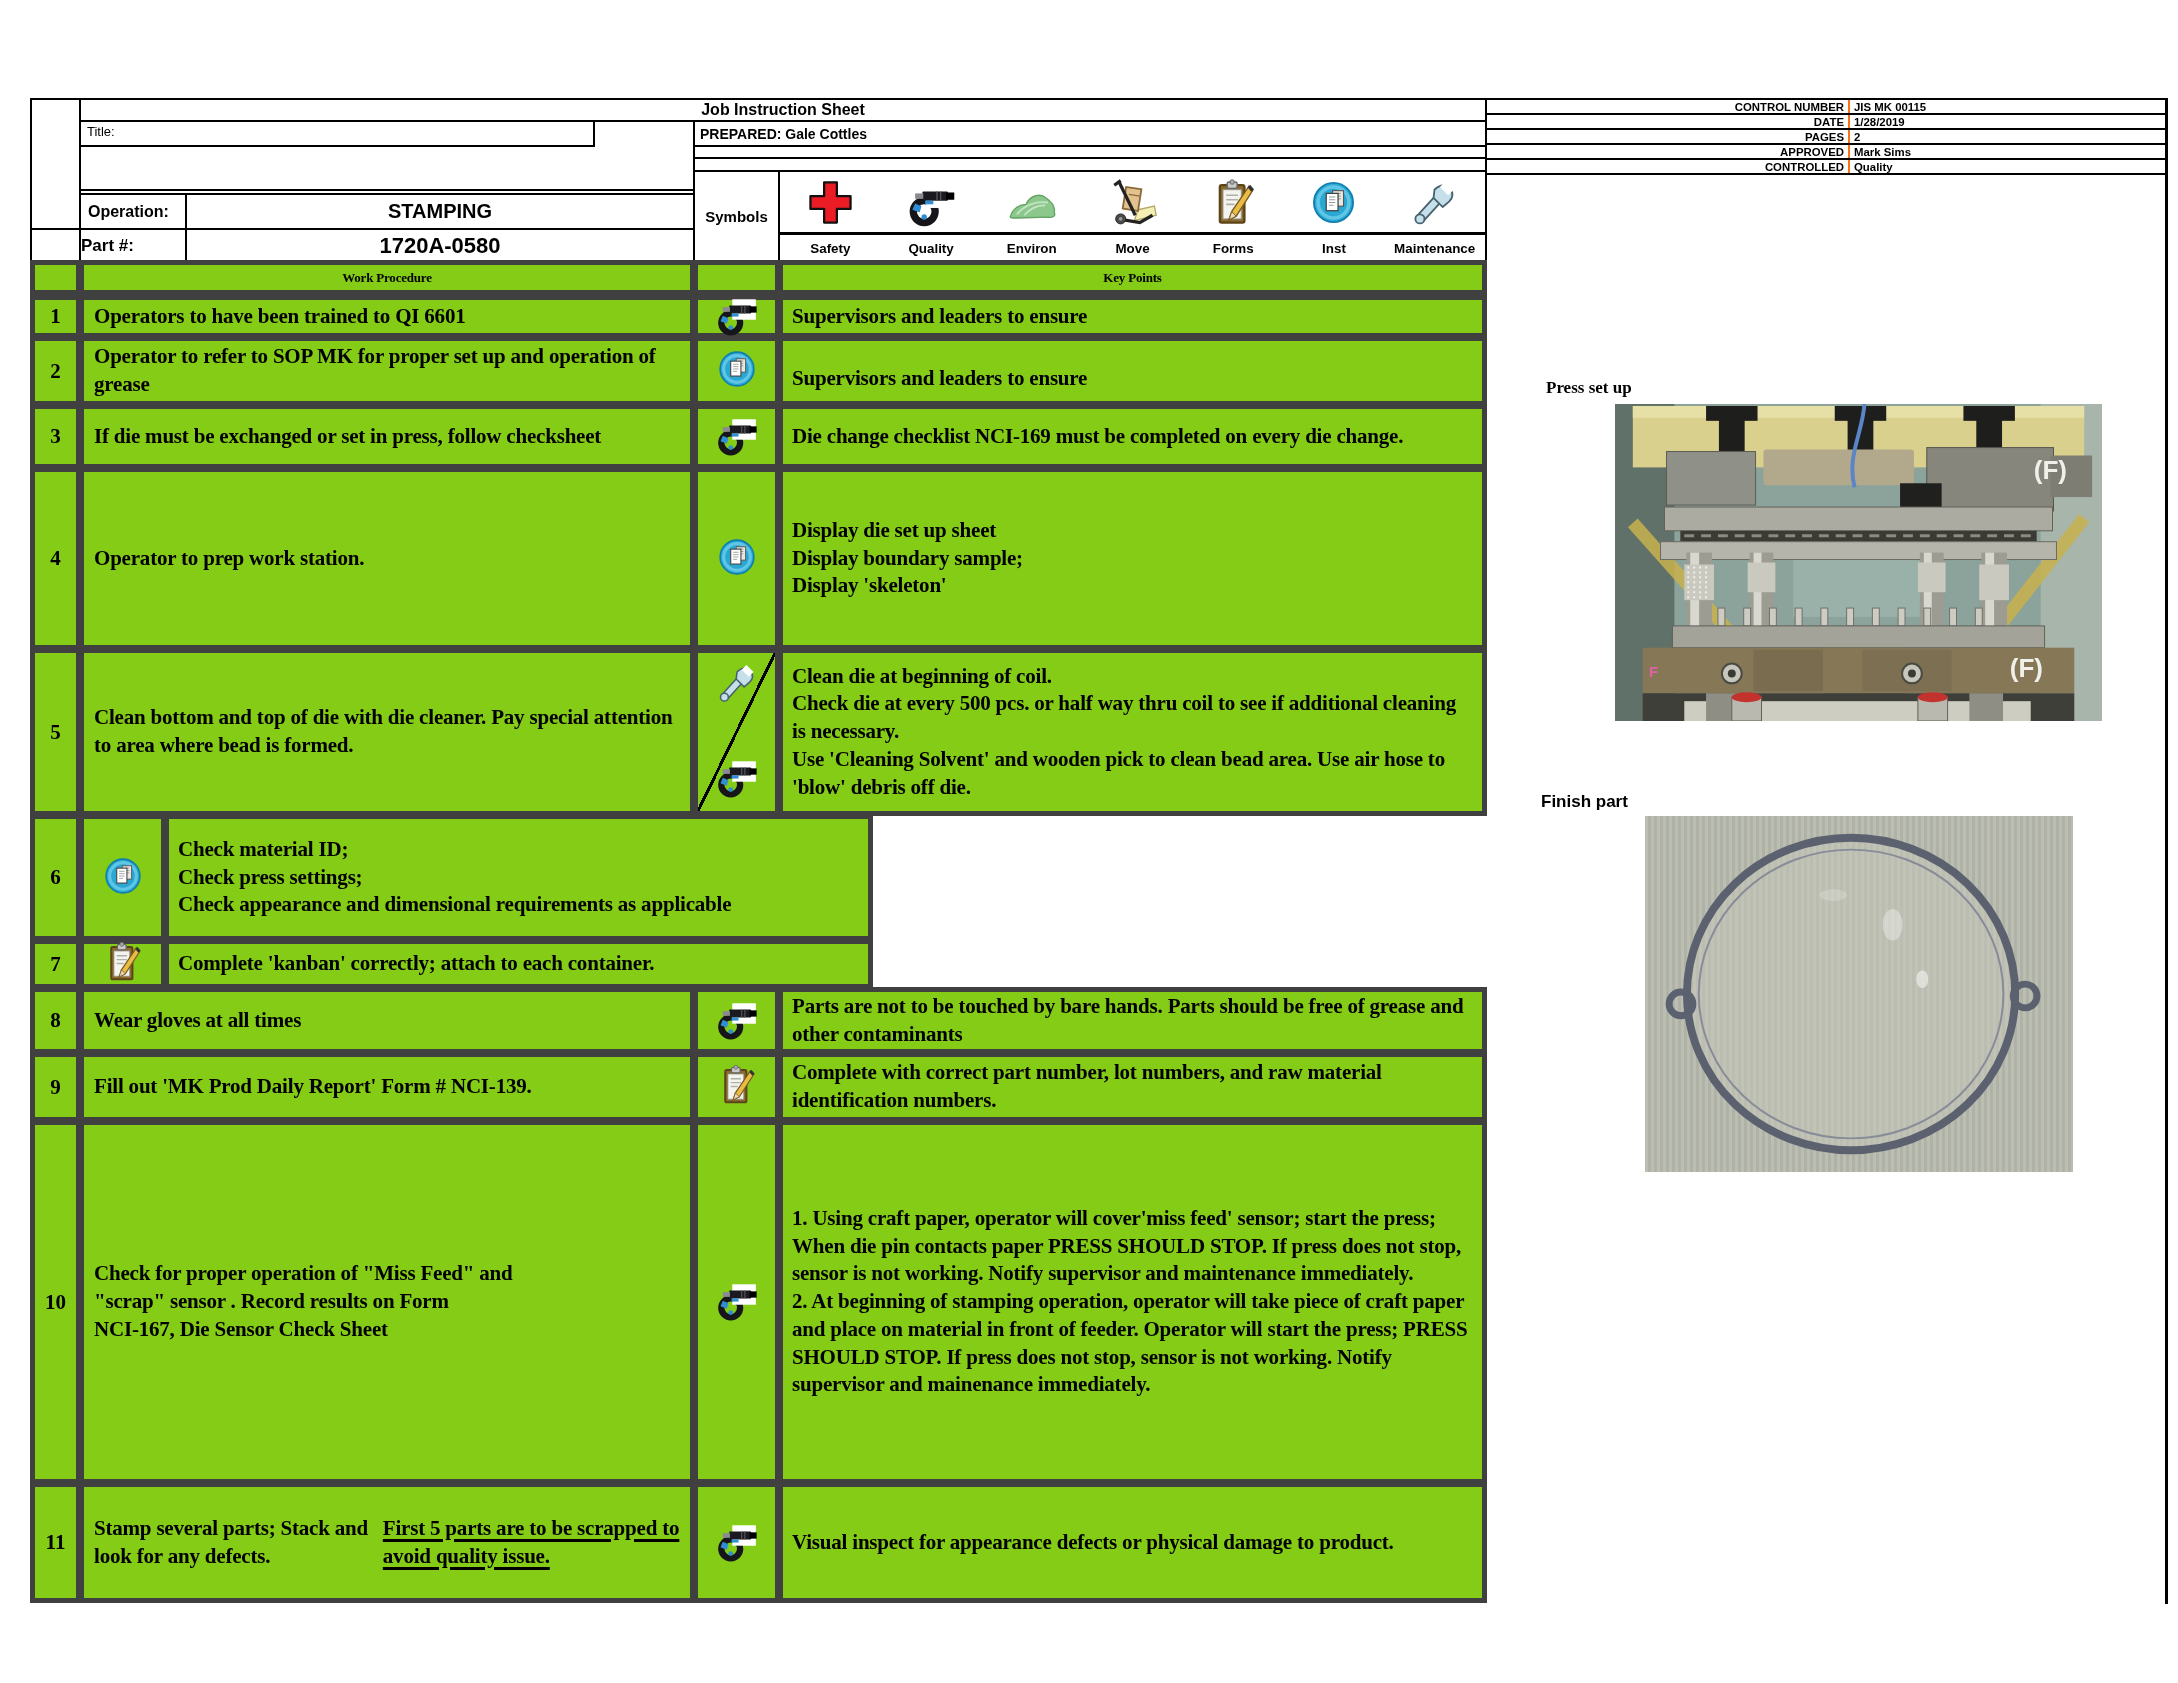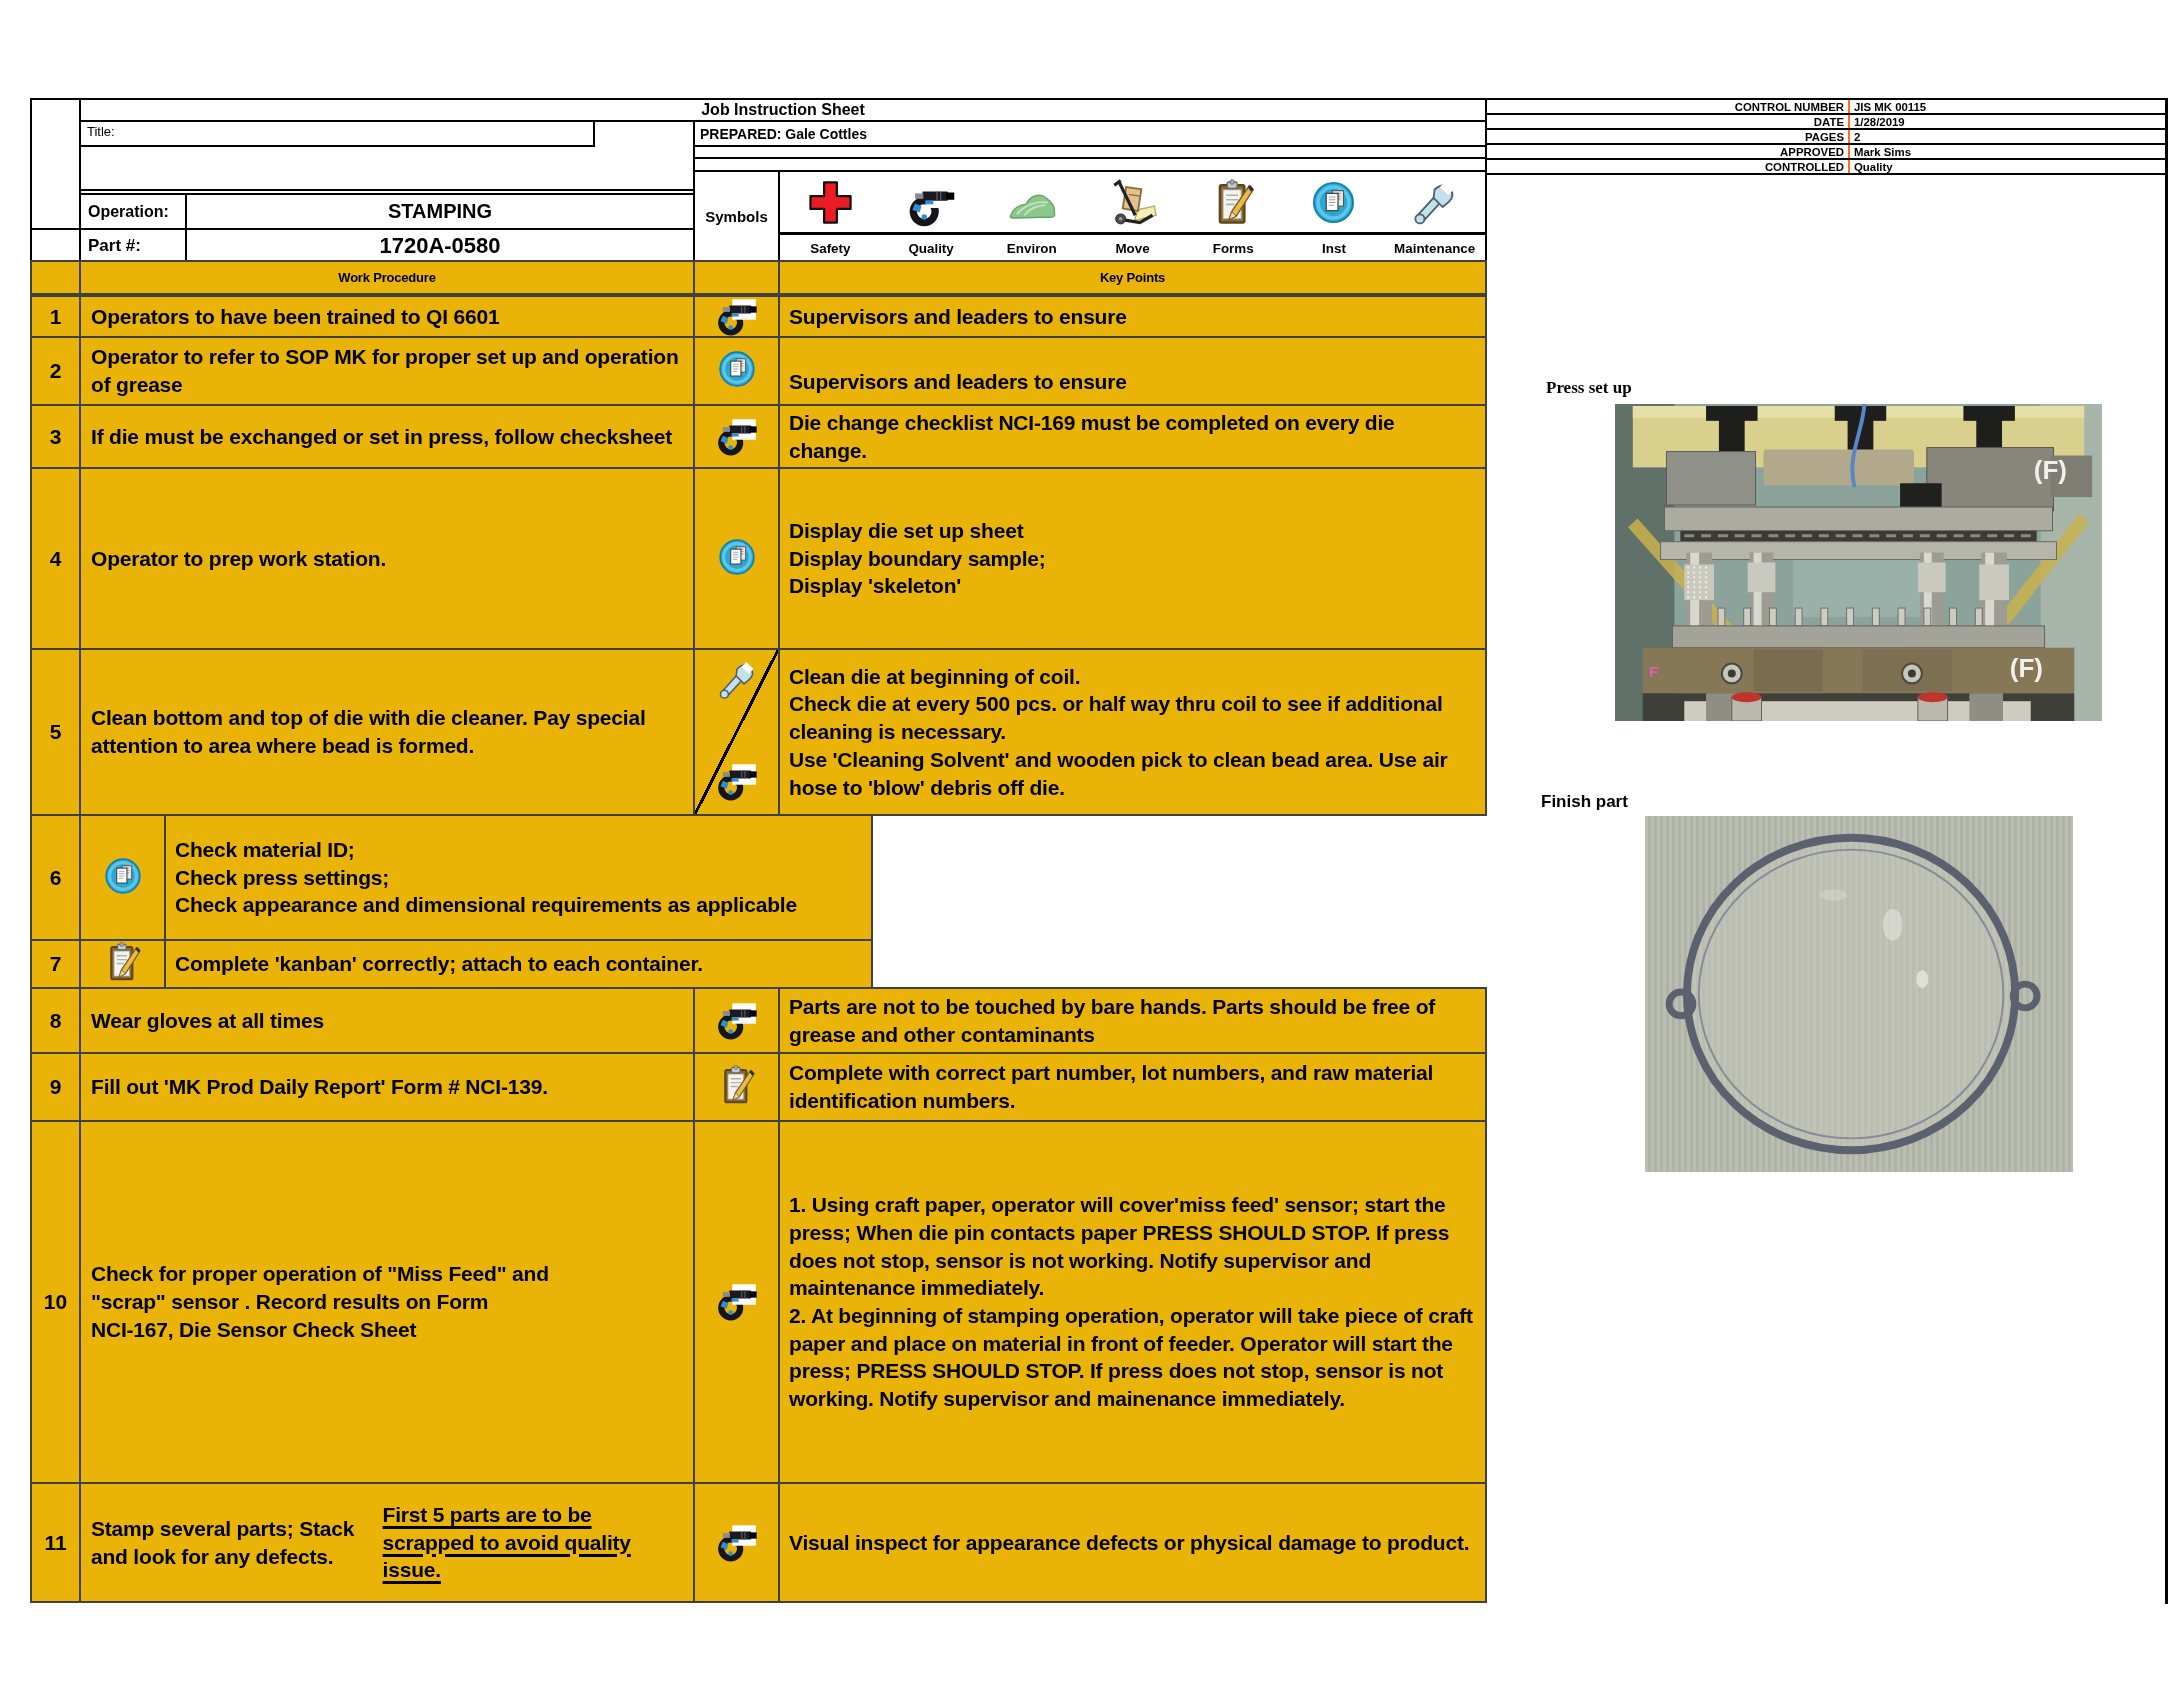--- a/index.html
+++ b/index.html
@@ -9,38 +9,38 @@
         display:flex;align-items:center;}
   .center{justify-content:center;text-align:center;}
   .top-left{align-items:flex-start;justify-content:flex-start;}
   .pad{padding:2px 6px;}
   .jis{font-size:16px;}
   .title-label{font-size:13px;font-weight:normal;}
   .prepared{font-size:14px;padding-left:5px;}
   .sanden{font-size:22px;letter-spacing:0.2px;margin-top:44px;}
   .oplab{font-size:16px;padding-left:7px;}
   .opval{font-size:20px;}
-  .partlab{font-size:17px;padding-left:7px;}
+  .partlab{font-size:17px;}
   .partval{font-size:22px;}
   .symlab{font-size:15px;}
   .legend-row{display:flex;width:100%;height:100%;}
   .legend-slot{flex:1;display:flex;align-items:center;justify-content:center;}
   .legend-slot svg{width:51px;height:51px;}
   .legend-label{font-size:13.4px;}
   
   .ctrl-box{position:absolute;box-sizing:border-box;border:2px solid #000;display:flex;flex-direction:column;background:#fff;}
   .ctrl-row{flex:1;display:flex;border-bottom:2px solid #000;}
   .ctrl-row:last-child{border-bottom:none;}
   .ctrl-label{width:363px;box-sizing:border-box;border-right:2px solid #f97316;display:flex;align-items:center;justify-content:flex-end;padding-right:4px;font-size:11.4px;}
   .ctrl-value{flex:1;display:flex;align-items:center;padding-left:4px;font-size:11.4px;}
   
   .body-table{position:absolute;left:30px;top:260px;width:1457px;}
   .trow{display:flex;}
   .trow + .trow{margin-top:-2px;}
-  .trow>div{box-sizing:border-box;border:2px solid #404040;background:#eab308;}
+  .trow>div{box-sizing:border-box;border:5px solid #404040;background:#84cc16;font-family:Liberation Serif, serif;}
   .trow>div + div{margin-left:-2px;}
   .num{width:51px;display:flex;align-items:center;justify-content:center;font-size:21px;}
   .proc{width:616px;display:flex;align-items:center;padding:4px 10px;font-size:21px;line-height:1.32;letter-spacing:-0.2px;white-space:pre-line;}
   .sym{width:87px;display:flex;flex-direction:column;align-items:center;justify-content:center;gap:6px;position:relative;}
   .sym svg{width:44px;height:44px;position:relative;z-index:1;}
   .sym.diag{justify-content:space-between;padding:8px 0;}
   .diag-line{position:absolute;left:0;top:0;right:0;bottom:0;
      background:linear-gradient(to bottom right,transparent calc(50% - 1.5px),#000 calc(50% - 1.5px),#000 calc(50% + 1.5px),transparent calc(50% + 1.5px));}
   .kp{width:709px;display:flex;align-items:center;padding:4px 9px;font-size:21px;line-height:1.32;letter-spacing:-0.2px;white-space:pre-line;}
   .kp.kp-bottom{align-items:flex-end;padding-bottom:8px;}

